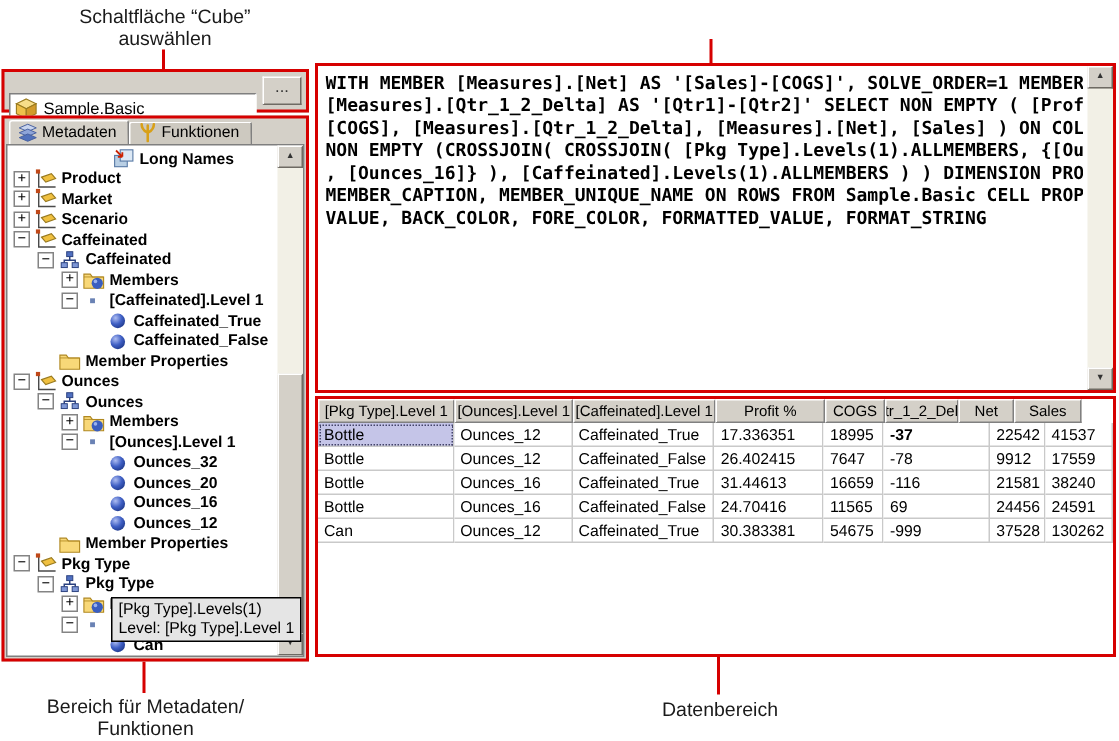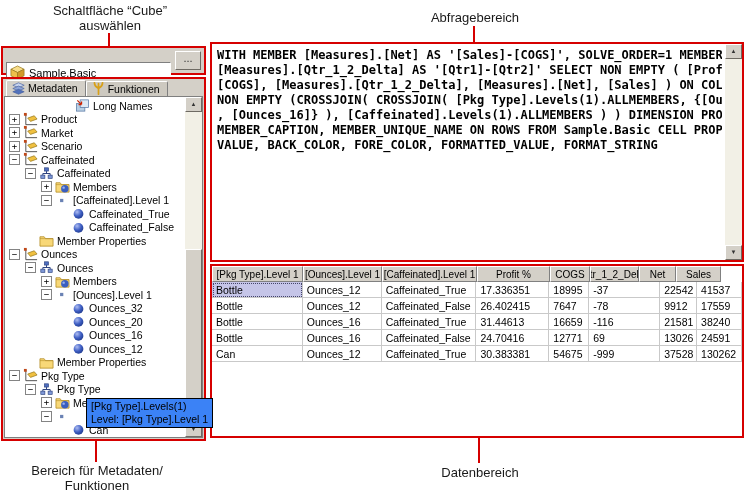--- a/index.html
+++ b/index.html
@@ -32,55 +32,55 @@
   .cube-field{flex:1;height:21px;background:#fff;border:1px solid;
       border-color:#7f7f7f #fff #fff #7f7f7f;display:flex;align-items:center;
       gap:4px;padding-left:3px;overflow:hidden;margin-top:24px;}
   .cube-name{font-size:11px;color:#000;white-space:nowrap;}
   .browse-btn{width:26px;height:19px;margin-left:4px;background:#d4d0c8;
       border:1px solid;border-color:#fff #6e6a63 #6e6a63 #fff;
       font-size:11px;line-height:13px;text-align:center;color:#333;cursor:default;}
 
   
   .tabstrip{position:absolute;left:1px;top:1px;right:1px;height:16px;
-      display:flex;align-items:flex-end;padding-left:2px;}
+      display:flex;align-items:center;padding-left:2px;}
   .tab{display:flex;align-items:center;gap:3px;height:16px;padding:0 7px 1px 5px;
       background:#d4d0c8;border:1px solid #808080;border-bottom:none;
       border-top-color:#fff;border-left-color:#fff;border-radius:2px 2px 0 0;
       font-size:10.5px;white-space:nowrap;}
   .tab.inactive{height:15px;background:#cdc9c0;}
   .tab .ticn{display:inline-flex;width:13px;height:13px;}
 
   
   .tree-area{position:absolute;left:1px;right:1px;top:17px;bottom:1px;background:#fff;
       border:1px solid #7f7f7f;overflow:hidden;}
   .tree-rows{position:absolute;left:0;top:2px;right:17px;bottom:0;overflow:hidden;}
   .trow{display:flex;align-items:center;height:13.5px;font-size:10.5px;
       white-space:nowrap;color:#000;}
   .tg{width:11px;height:11px;min-width:11px;border:1px solid #848484;background:#fff;
       font:9px/9px "DejaVu Sans Mono",monospace;text-align:center;color:#000;
       margin-right:3px;display:inline-block;}
   .tgsp{width:14px;min-width:14px;display:inline-block;}
   .ticon{width:15px;min-width:15px;height:15px;margin-right:3px;display:inline-flex;
       align-items:center;justify-content:center;}
-  .tlabel{overflow:hidden;}
+  .tlabel{overflow:hidden;font-weight:bold;}
   .trow.long-names{padding-left:70px !important;}
 
   
   .sb-v{position:absolute;top:0;bottom:0;right:0;width:17px;background:#f2f0e6;}
   .sb-btn{position:absolute;left:0;width:17px;height:15px;background:#d4d0c8;
       border:1px solid;border-color:#fff #6e6a63 #6e6a63 #fff;
       font-size:6px;line-height:13px;text-align:center;color:#333;}
   .sb-up{top:0;} .sb-dn{bottom:0;}
   .sb-thumb{position:absolute;left:0;width:17px;background:#d4d0c8;
       border:1px solid;border-color:#fff #6e6a63 #6e6a63 #fff;}
   .tree-thumb{top:152px;height:178px;}
 
   
-  .tooltip{position:absolute;left:86px;top:398px;z-index:9;background:#3b82f6;
+  .tooltip{position:absolute;left:74px;top:398px;z-index:9;background:#e5e5e5;
       border:1px solid #000;padding:1px 4px;font-size:10.5px;line-height:13px;
       color:#000;white-space:nowrap;}
 
   
   .query-text{position:absolute;left:5px;top:4px;right:20px;bottom:2px;
       font-family:"DejaVu Sans Mono","Liberation Mono",monospace;
       font-size:12px;line-height:15px;font-weight:bold;color:#000;
       white-space:pre;overflow:hidden;}
 
   
@@ -94,21 +94,20 @@
       overflow:hidden;white-space:nowrap;background:#fff;}
   .gc.sel{background:#c5c5e8;outline:1px dotted #44446a;outline-offset:-2px;}
 </style>
 </head>
 <body>
 
 <div id="canvas">
 
   <div class="ann lbl-cube">Schaltfläche “Cube”
 auswählen</div>
-  <div class="ann lbl-query">Abfragebereich</div>
   <div class="ann lbl-meta">Bereich für Metadaten/
 Funktionen</div>
   <div class="ann lbl-data">Datenbereich</div>
   <div class="vline ln-cube"></div>
   <div class="vline ln-query"></div>
   <div class="vline ln-meta"></div>
   <div class="vline ln-data"></div>
 
   <div class="redbox cube-box">
     <div class="cube-bar">
@@ -495,21 +494,21 @@
           <div class="gh" style="width: 49px;">Qtr_1_2_Delta</div>
           <div class="gh" style="width: 37px;">Net</div>
           <div class="gh" style="width: 45px;">Sales</div>
         </div>
         <div class="grow">
           <div class="gc sel" style="width: 91px;">Bottle</div>
           <div class="gc" style="width: 79px;">Ounces_12</div>
           <div class="gc" style="width: 95px;">Caffeinated_True</div>
           <div class="gc" style="width: 73px;">17.336351</div>
           <div class="gc" style="width: 40px;">18995</div>
-          <div class="gc" style="width: 71px;">-37</div>
+          <div class="gc" style="width: 71px; font-weight: bold;">-37</div>
           <div class="gc" style="width: 37px;">22542</div>
           <div class="gc" style="width: 45px;">41537</div>
         </div>
         <div class="grow">
           <div class="gc" style="width: 91px;">Bottle</div>
           <div class="gc" style="width: 79px;">Ounces_12</div>
           <div class="gc" style="width: 95px;">Caffeinated_False</div>
           <div class="gc" style="width: 73px;">26.402415</div>
           <div class="gc" style="width: 40px;">7647</div>
           <div class="gc" style="width: 71px;">-78</div>
@@ -524,23 +523,23 @@
           <div class="gc" style="width: 40px;">16659</div>
           <div class="gc" style="width: 71px;">-116</div>
           <div class="gc" style="width: 37px;">21581</div>
           <div class="gc" style="width: 45px;">38240</div>
         </div>
         <div class="grow">
           <div class="gc" style="width: 91px;">Bottle</div>
           <div class="gc" style="width: 79px;">Ounces_16</div>
           <div class="gc" style="width: 95px;">Caffeinated_False</div>
           <div class="gc" style="width: 73px;">24.70416</div>
-          <div class="gc" style="width: 40px;">12771</div>
+          <div class="gc" style="width: 40px;">11565</div>
           <div class="gc" style="width: 71px;">69</div>
-          <div class="gc" style="width: 37px;">13026</div>
+          <div class="gc" style="width: 37px;">24456</div>
           <div class="gc" style="width: 45px;">24591</div>
         </div>
         <div class="grow">
           <div class="gc" style="width: 91px;">Can</div>
           <div class="gc" style="width: 79px;">Ounces_12</div>
           <div class="gc" style="width: 95px;">Caffeinated_True</div>
           <div class="gc" style="width: 73px;">30.383381</div>
           <div class="gc" style="width: 40px;">54675</div>
           <div class="gc" style="width: 71px;">-999</div>
           <div class="gc" style="width: 37px;">37528</div>

